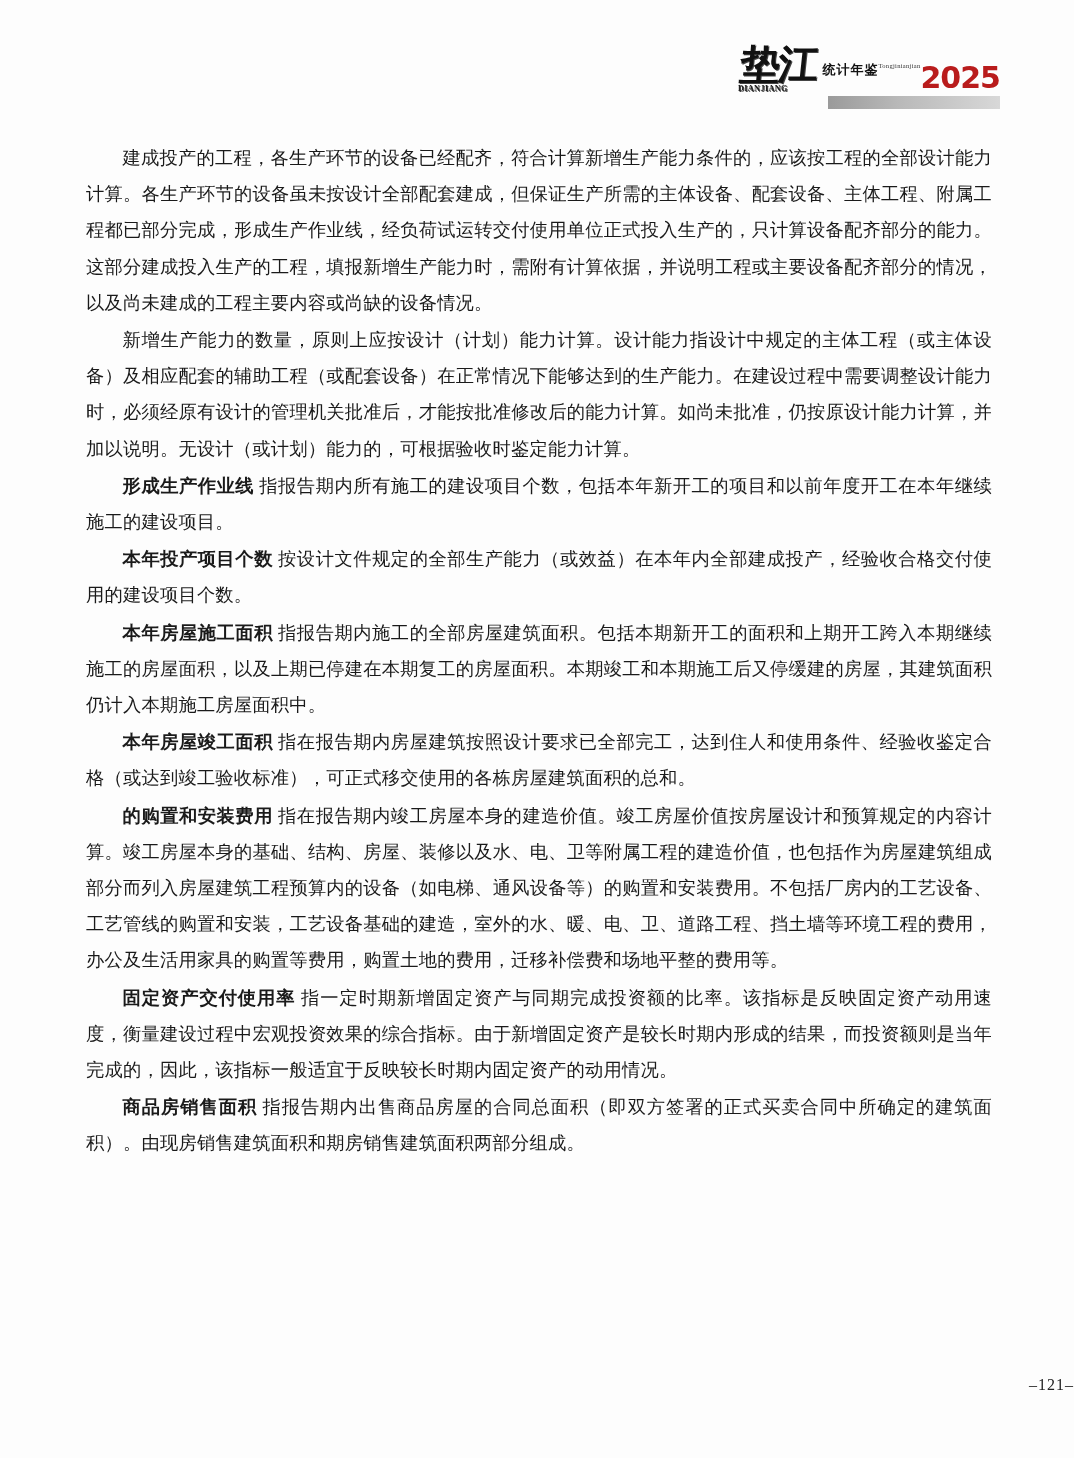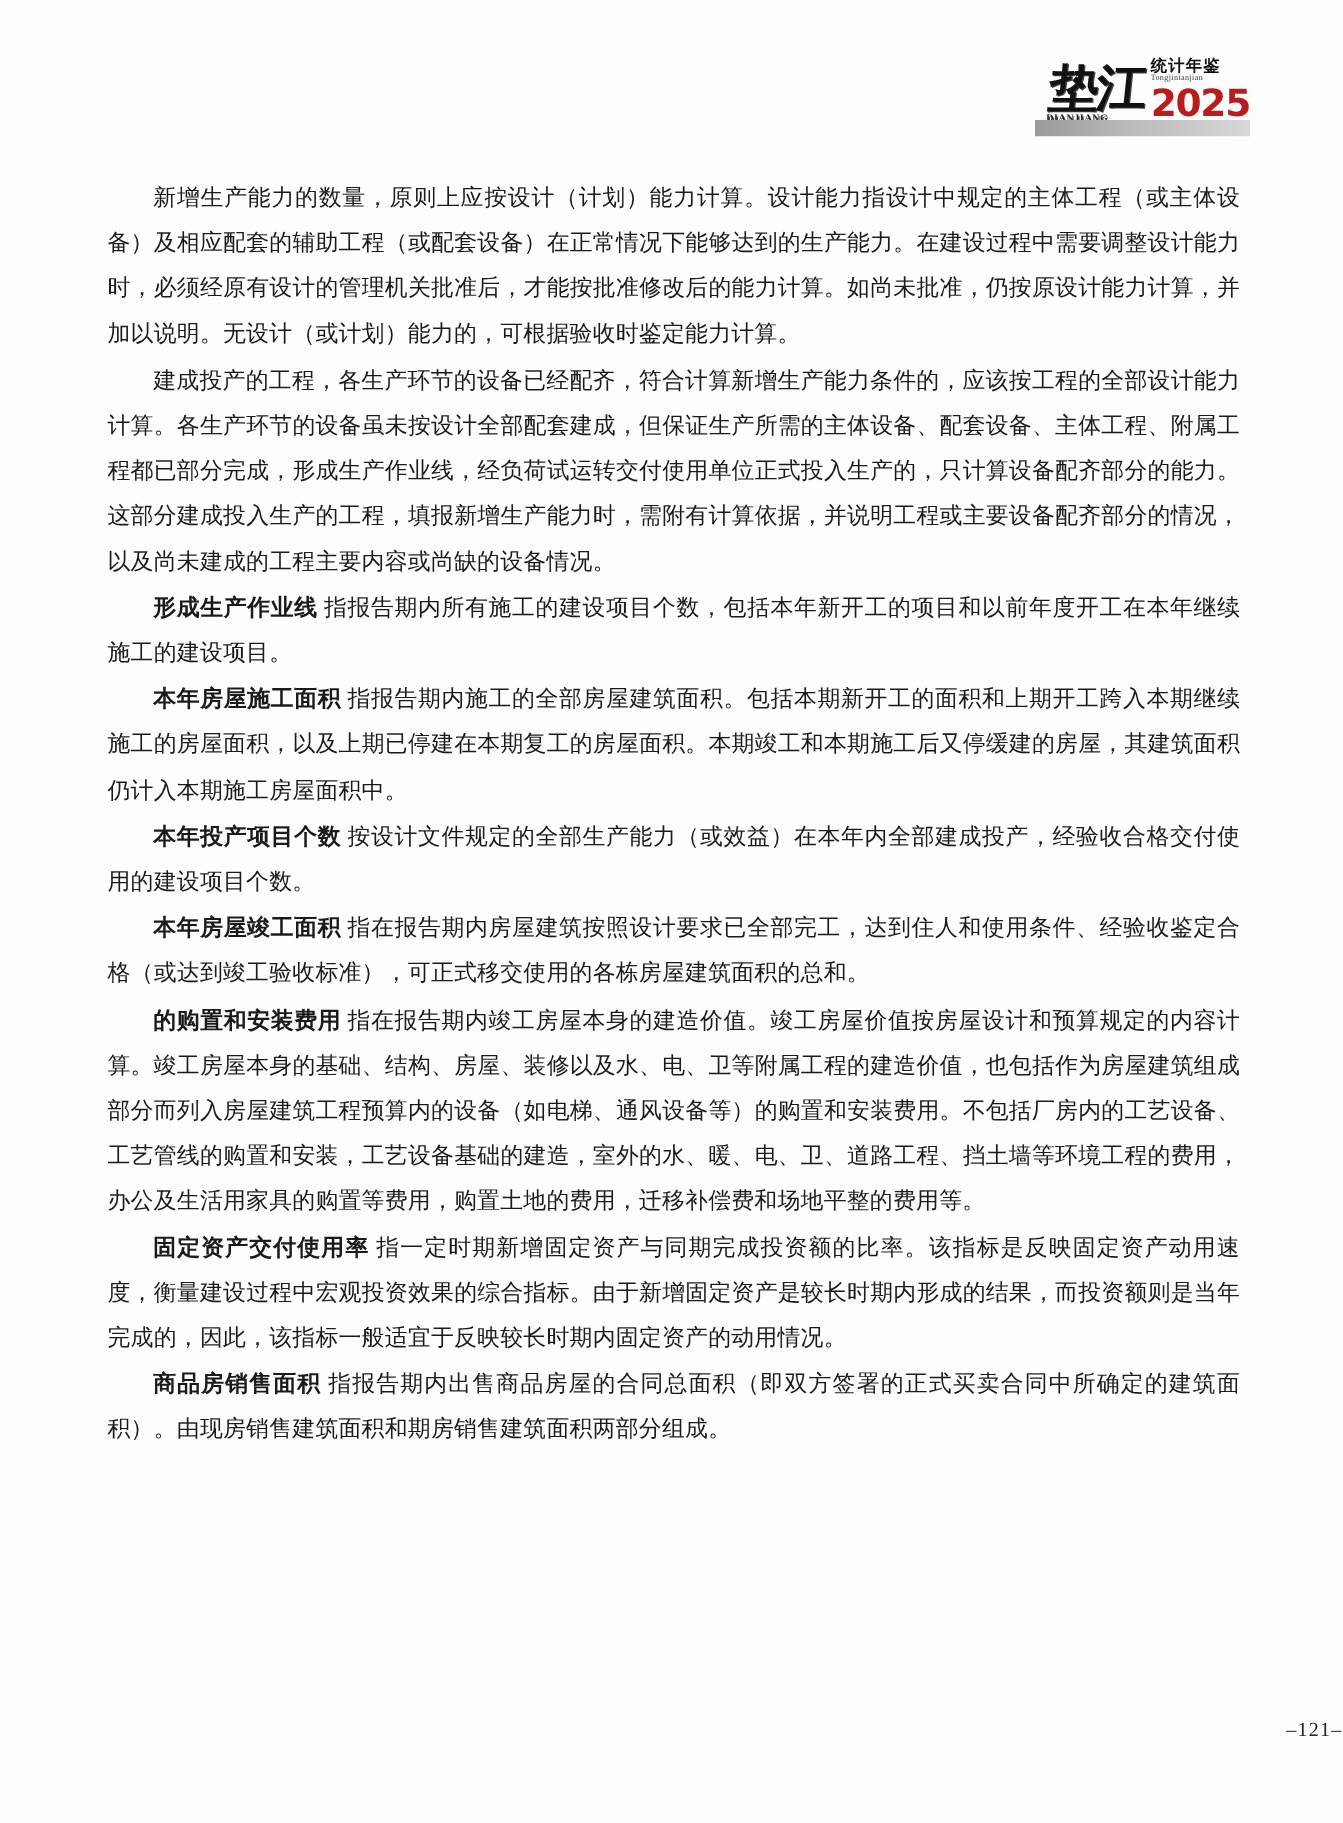--- a/index.html
+++ b/index.html
@@ -43,21 +43,21 @@
     display: block;
     font-size: 8px;
     font-weight: bold;
     letter-spacing: 0.5px;
     transform: skewX(6deg);
     color: #222;
     margin-top: 1px;
   }
   .header-right {
     display: flex;
-    flex-direction: column;
+    flex-direction: row;
     align-items: flex-start;
     line-height: 1;
   }
   .header-sub {
     font-size: 13px;
     font-weight: bold;
     letter-spacing: 1px;
     color: #111;
     margin-bottom: 1px;
   }
@@ -128,25 +128,25 @@
     </div>
     <div class="header-right">
       <div class="header-sub">统计年鉴</div>
       <div class="header-sub-pinyin">Tongjinianjian</div>
       <div class="header-year">2025</div>
     </div>
   </div>
   <div class="header-bar"></div>
 
   <div class="content">
+    <p><span class="term"></span><span>建成投产的工程，各生产环节的设备已经配齐，符合计算新增生产能力条件的，应该按工程的全部设计能力计算。各生产环节的设备虽未按设计全部配套建成，但保证生产所需的主体设备、配套设备、主体工程、附属工程都已部分完成，形成生产作业线，经负荷试运转交付使用单位正式投入生产的，只计算设备配齐部分的能力。这部分建成投入生产的工程，填报新增生产能力时，需附有计算依据，并说明工程或主要设备配齐部分的情况，以及尚未建成的工程主要内容或尚缺的设备情况。</span></p>
     <p><span class="term"></span><span>新增生产能力的数量，原则上应按设计（计划）能力计算。设计能力指设计中规定的主体工程（或主体设备）及相应配套的辅助工程（或配套设备）在正常情况下能够达到的生产能力。在建设过程中需要调整设计能力时，必须经原有设计的管理机关批准后，才能按批准修改后的能力计算。如尚未批准，仍按原设计能力计算，并加以说明。无设计（或计划）能力的，可根据验收时鉴定能力计算。</span></p>
-    <p><span class="term"></span><span>建成投产的工程，各生产环节的设备已经配齐，符合计算新增生产能力条件的，应该按工程的全部设计能力计算。各生产环节的设备虽未按设计全部配套建成，但保证生产所需的主体设备、配套设备、主体工程、附属工程都已部分完成，形成生产作业线，经负荷试运转交付使用单位正式投入生产的，只计算设备配齐部分的能力。这部分建成投入生产的工程，填报新增生产能力时，需附有计算依据，并说明工程或主要设备配齐部分的情况，以及尚未建成的工程主要内容或尚缺的设备情况。</span></p>
     <p><span class="term">形成生产作业线</span><span> 指报告期内所有施工的建设项目个数，包括本年新开工的项目和以前年度开工在本年继续施工的建设项目。</span></p>
+    <p><span class="term">本年投产项目个数</span><span> 按设计文件规定的全部生产能力（或效益）在本年内全部建成投产，经验收合格交付使用的建设项目个数。</span></p>
     <p><span class="term">本年房屋施工面积</span><span> 指报告期内施工的全部房屋建筑面积。包括本期新开工的面积和上期开工跨入本期继续施工的房屋面积，以及上期已停建在本期复工的房屋面积。本期竣工和本期施工后又停缓建的房屋，其建筑面积仍计入本期施工房屋面积中。</span></p>
-    <p><span class="term">本年投产项目个数</span><span> 按设计文件规定的全部生产能力（或效益）在本年内全部建成投产，经验收合格交付使用的建设项目个数。</span></p>
     <p><span class="term">本年房屋竣工面积</span><span> 指在报告期内房屋建筑按照设计要求已全部完工，达到住人和使用条件、经验收鉴定合格（或达到竣工验收标准），可正式移交使用的各栋房屋建筑面积的总和。</span></p>
     <p><span class="term">的购置和安装费用</span><span> 指在报告期内竣工房屋本身的建造价值。竣工房屋价值按房屋设计和预算规定的内容计算。竣工房屋本身的基础、结构、房屋、装修以及水、电、卫等附属工程的建造价值，也包括作为房屋建筑组成部分而列入房屋建筑工程预算内的设备（如电梯、通风设备等）的购置和安装费用。不包括厂房内的工艺设备、工艺管线的购置和安装，工艺设备基础的建造，室外的水、暖、电、卫、道路工程、挡土墙等环境工程的费用，办公及生活用家具的购置等费用，购置土地的费用，迁移补偿费和场地平整的费用等。</span></p>
     <p><span class="term">固定资产交付使用率</span><span> 指一定时期新增固定资产与同期完成投资额的比率。该指标是反映固定资产动用速度，衡量建设过程中宏观投资效果的综合指标。由于新增固定资产是较长时期内形成的结果，而投资额则是当年完成的，因此，该指标一般适宜于反映较长时期内固定资产的动用情况。</span></p>
     <p><span class="term">商品房销售面积</span><span> 指报告期内出售商品房屋的合同总面积（即双方签署的正式买卖合同中所确定的建筑面积）。由现房销售建筑面积和期房销售建筑面积两部分组成。</span></p>
     <p><span class="term"></span></p>
   </div>
 
   <div class="footer">
     <span>–121–</span>
   </div>

